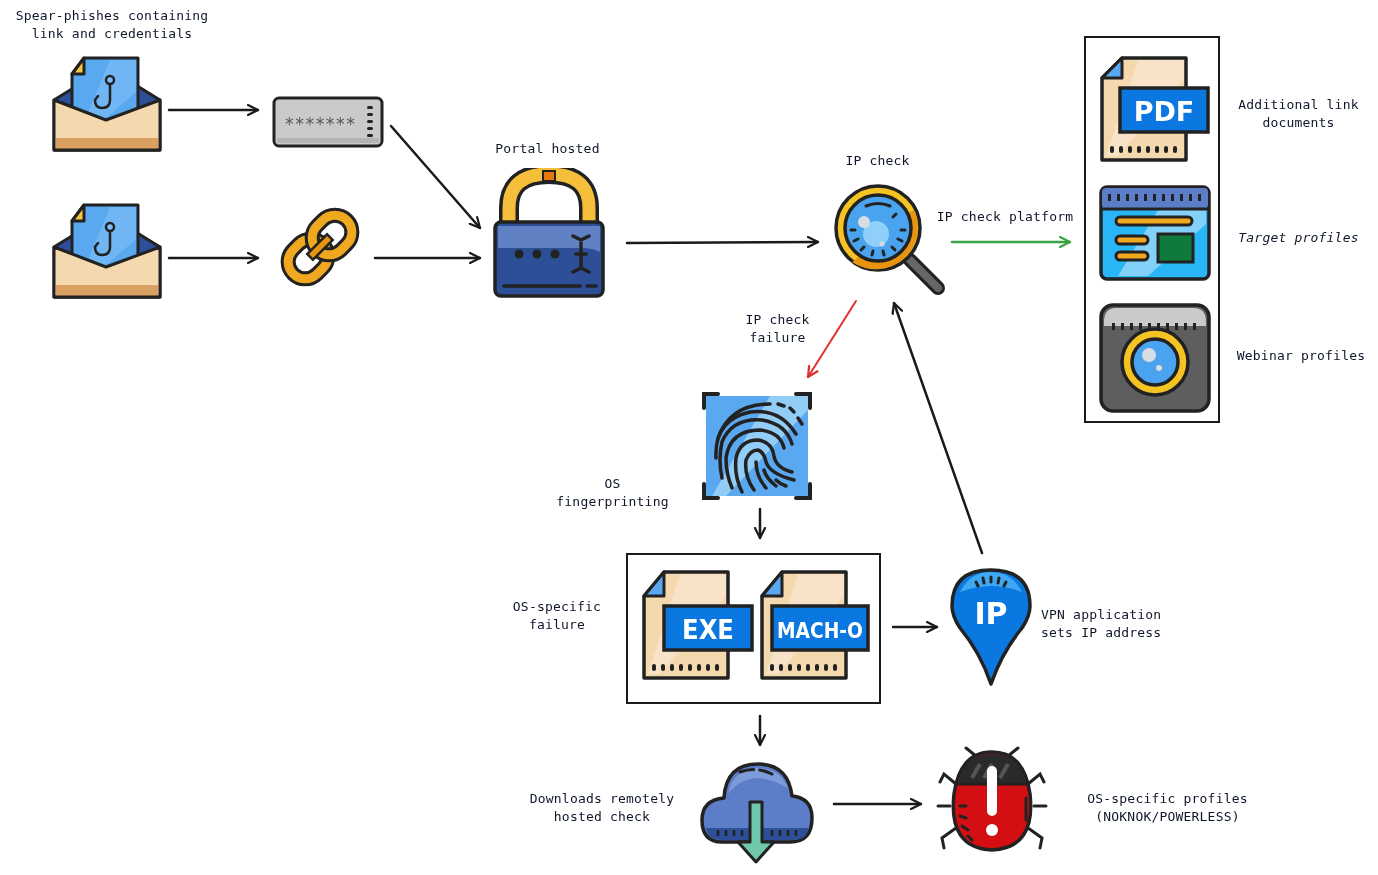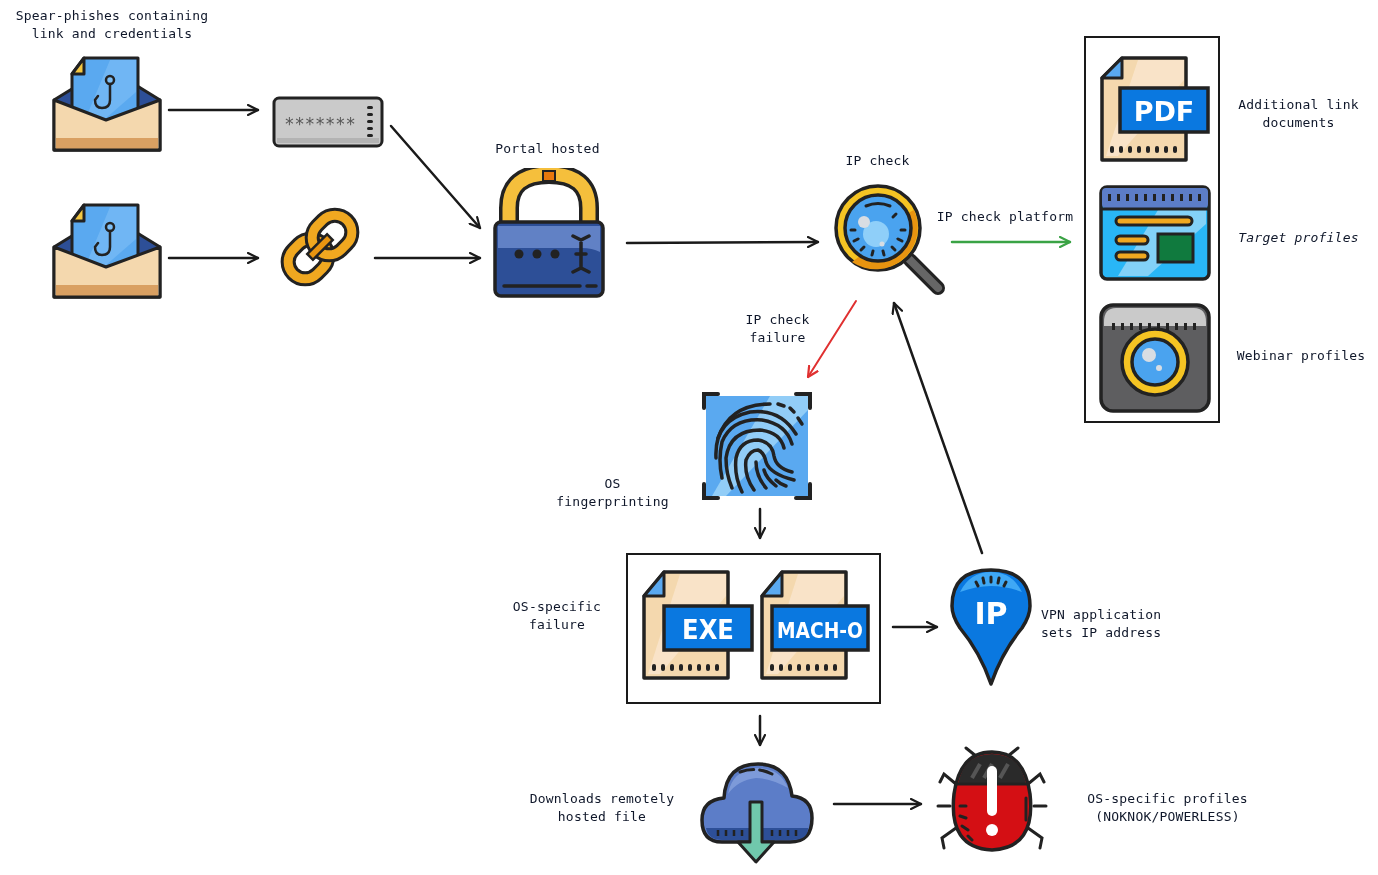--- a/index.html
+++ b/index.html
@@ -53,21 +53,21 @@
 documents</div>
 <div class="lbl" style="left:1226px; top:229px; width:145px;font-style:italic;">Target profiles</div>
 <div class="lbl" style="left:1226px; top:347px; width:150px;">Webinar profiles</div>
 <div class="lbl" style="left:545px; top:436px; width:135px;margin-top:39px;">OS
 fingerprinting</div>
 <div class="lbl" style="left:497px; top:598px; width:120px;">OS-specific
 failure</div>
 <div class="lbl left" style="left:1041px; top:598px; width:150px;margin-top:8px;">VPN application
 sets IP address</div>
 <div class="lbl" style="left:517px; top:790px; width:170px;">Downloads remotely
-hosted file</div>
+hosted check</div>
 <div class="lbl" style="left:1075px; top:790px; width:185px;">OS-specific profiles
 (NOKNOK/POWERLESS)</div>
 
 <div class="box" style="left:1084px; top:36px; width:132px; height:383px;"></div>
 <div class="box" style="left:626px; top:553px; width:251px; height:147px;"></div>
 
 <svg class="icon" style="left:50px; top:52px;" width="114" height="104" viewBox="0 0 114 104">
   <path d="M4,48 L30,32 L84,32 L110,48 L110,98 L4,98 Z" fill="#2d4f97" stroke="#222" stroke-width="3" stroke-linejoin="round"></path>
   <path d="M22,22 L34,6 L88,6 L88,82 L22,82 Z" fill="#5aa9f0" stroke="#222" stroke-width="3" stroke-linejoin="round"></path>
   <path d="M60,8 L86,8 L86,40 L40,80 L30,80 Z" fill="#7fc0f7" opacity="0.6"></path>

